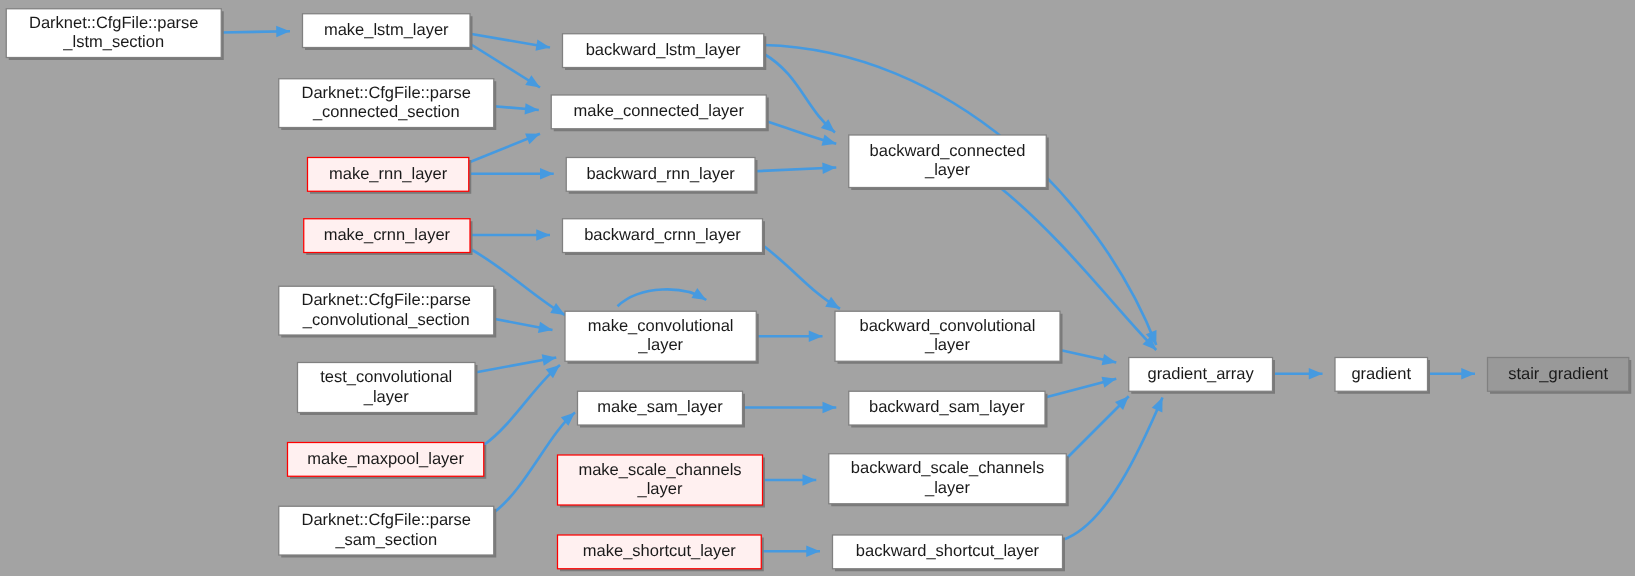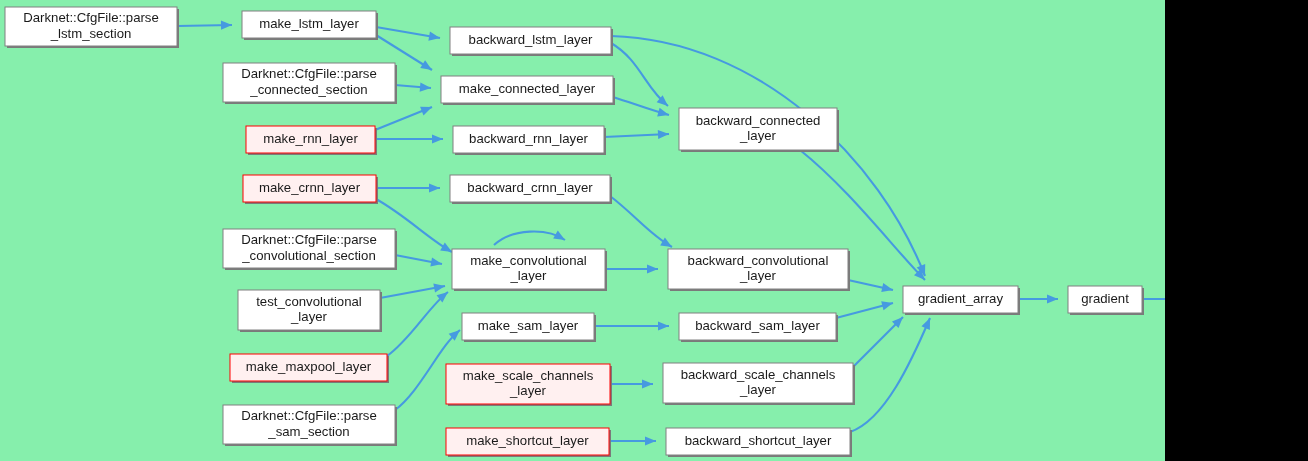--- a/index.html
+++ b/index.html
@@ -2,23 +2,23 @@
 <html><head>
 <meta charset="utf-8">
 <style>
   html, body {
     margin: 0;
     padding: 0;
     background: #000000;
   }
   #canvas-wrap {
     position: relative;
-    width: 1165px;
+    width: 1308px;
     height: 461px;
-    background: #86efac;
+    background: #a3a3a3;
     overflow: hidden;
   }
   svg#graph {
     position: absolute;
     left: 0;
     top: 0;
     width: 1308px;
     height: 461px;
     display: block;
   }

